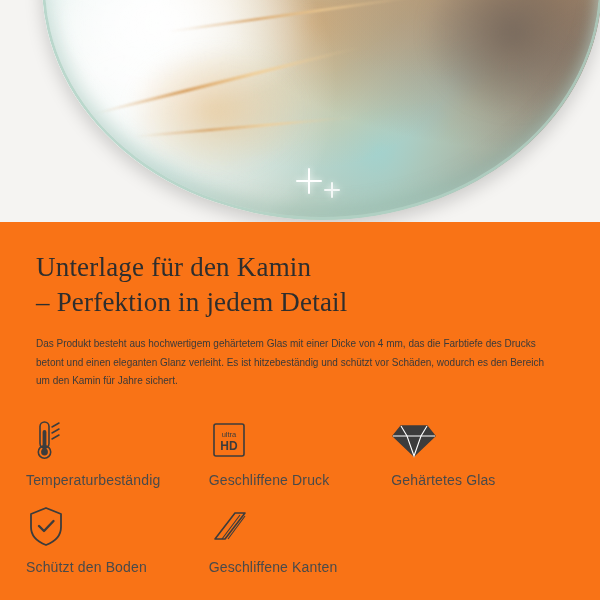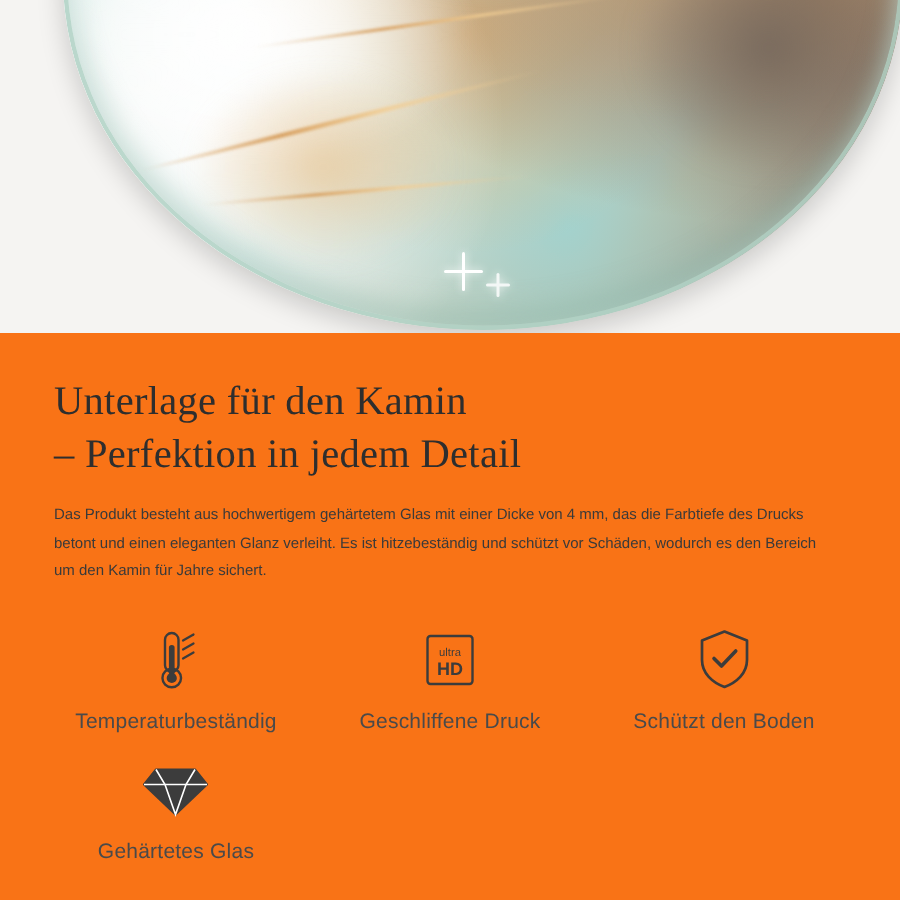--- a/index.html
+++ b/index.html
@@ -129,21 +129,21 @@
   .features {
     margin-top: 26px;
     padding: 0 26px;
     display: grid;
     grid-template-columns: repeat(3, 1fr);
     row-gap: 16px;
   }
   .feature {
     display: flex;
     flex-direction: column;
-    align-items: center;
+    align-items: flex-start;
     justify-content: flex-start;
   }
   .feature-icon {
     height: 46px;
     display: flex;
     align-items: center;
     justify-content: center;
   }
   .feature-label {
     margin-top: 9px;
@@ -210,35 +210,45 @@
           <rect x="5" y="5" width="30" height="32" rx="2" fill="none" stroke="#3c3c3c" stroke-width="1.6"></rect>
           <text x="20" y="18" font-family="Liberation Sans, sans-serif" font-size="7.5" fill="#3c3c3c" text-anchor="middle">ultra</text>
           <text x="20" y="31" font-family="Liberation Sans, sans-serif" font-size="12" font-weight="bold" fill="#3c3c3c" text-anchor="middle">HD</text>
         </svg>
       </div>
       <div class="feature-label">Geschliffene Druck</div>
     </div>
 
     <div class="feature">
       <div class="feature-icon">
-        <svg width="40" height="44" viewBox="0 0 40 44">
-          <path d="M20 3 L35 9 V22 C35 31 28 37 20 40 C12 37 5 31 5 22 V9 Z" fill="none" stroke="#3c3c3c" stroke-width="1.8" stroke-linejoin="round"></path>
-          <path d="M13 21 L18 26 L27.5 16" fill="none" stroke="#3c3c3c" stroke-width="2.4" stroke-linecap="round" stroke-linejoin="round"></path>
-        </svg>
-      </div>
-      <div class="feature-label">Schützt den Boden</div>
-    </div>
-
-    <div class="feature">
-      <div class="feature-icon">
         <svg width="46" height="40" viewBox="0 0 46 40">
           <path d="M10 6 H36 L44 16 L23 36 L2 16 Z" fill="#3c3c3c" stroke="#3c3c3c" stroke-width="1.4" stroke-linejoin="round"></path>
           <path d="M10 6 L16 16 L23 36 L30 16 L36 6" fill="none" stroke="#ffffff" stroke-width="1.1"></path>
           <path d="M2 16 H44" fill="none" stroke="#ffffff" stroke-width="1.1"></path>
         </svg>
       </div>
       <div class="feature-label">Gehärtetes Glas</div>
     </div>
 
+    <div class="feature">
+      <div class="feature-icon">
+        <svg width="40" height="44" viewBox="0 0 40 44">
+          <path d="M20 3 L35 9 V22 C35 31 28 37 20 40 C12 37 5 31 5 22 V9 Z" fill="none" stroke="#3c3c3c" stroke-width="1.8" stroke-linejoin="round"></path>
+          <path d="M13 21 L18 26 L27.5 16" fill="none" stroke="#3c3c3c" stroke-width="2.4" stroke-linecap="round" stroke-linejoin="round"></path>
+        </svg>
+      </div>
+      <div class="feature-label">Schützt den Boden</div>
+    </div>
+
+    <div class="feature">
+      <div class="feature-icon">
+        <svg width="42" height="40" viewBox="0 0 42 40">
+          <path d="M6 32 L26 6 H36 L16 32 Z" fill="none" stroke="#3c3c3c" stroke-width="1.6" stroke-linejoin="round"></path>
+          <line x1="13" y1="32" x2="31" y2="8" stroke="#3c3c3c" stroke-width="1.1"></line>
+          <line x1="19" y1="32" x2="36" y2="9" stroke="#3c3c3c" stroke-width="1.1"></line>
+        </svg>
+      </div>
+      <div class="feature-label">Geschliffene Kanten</div>
+    </div>
 
 
   </div>
 </div>
 
 </body></html>

